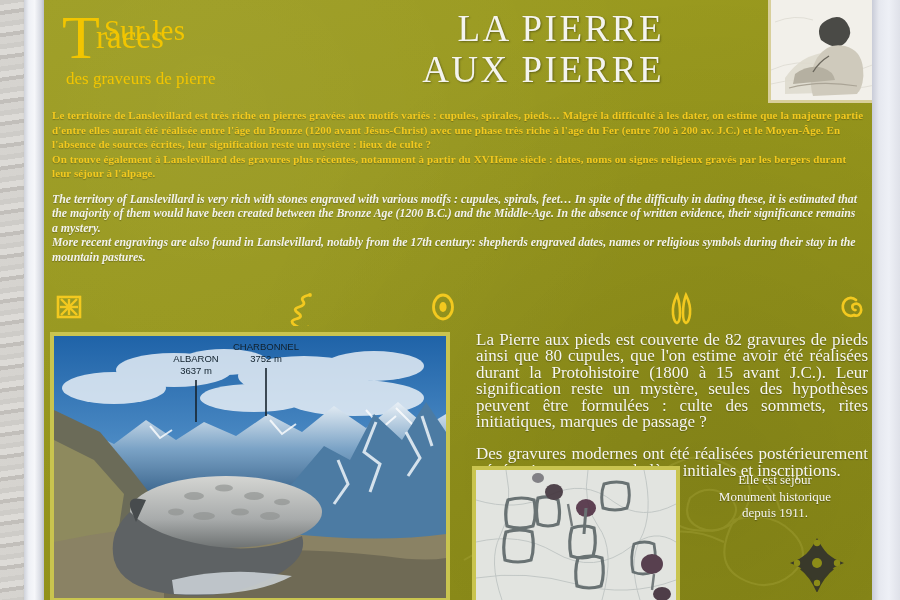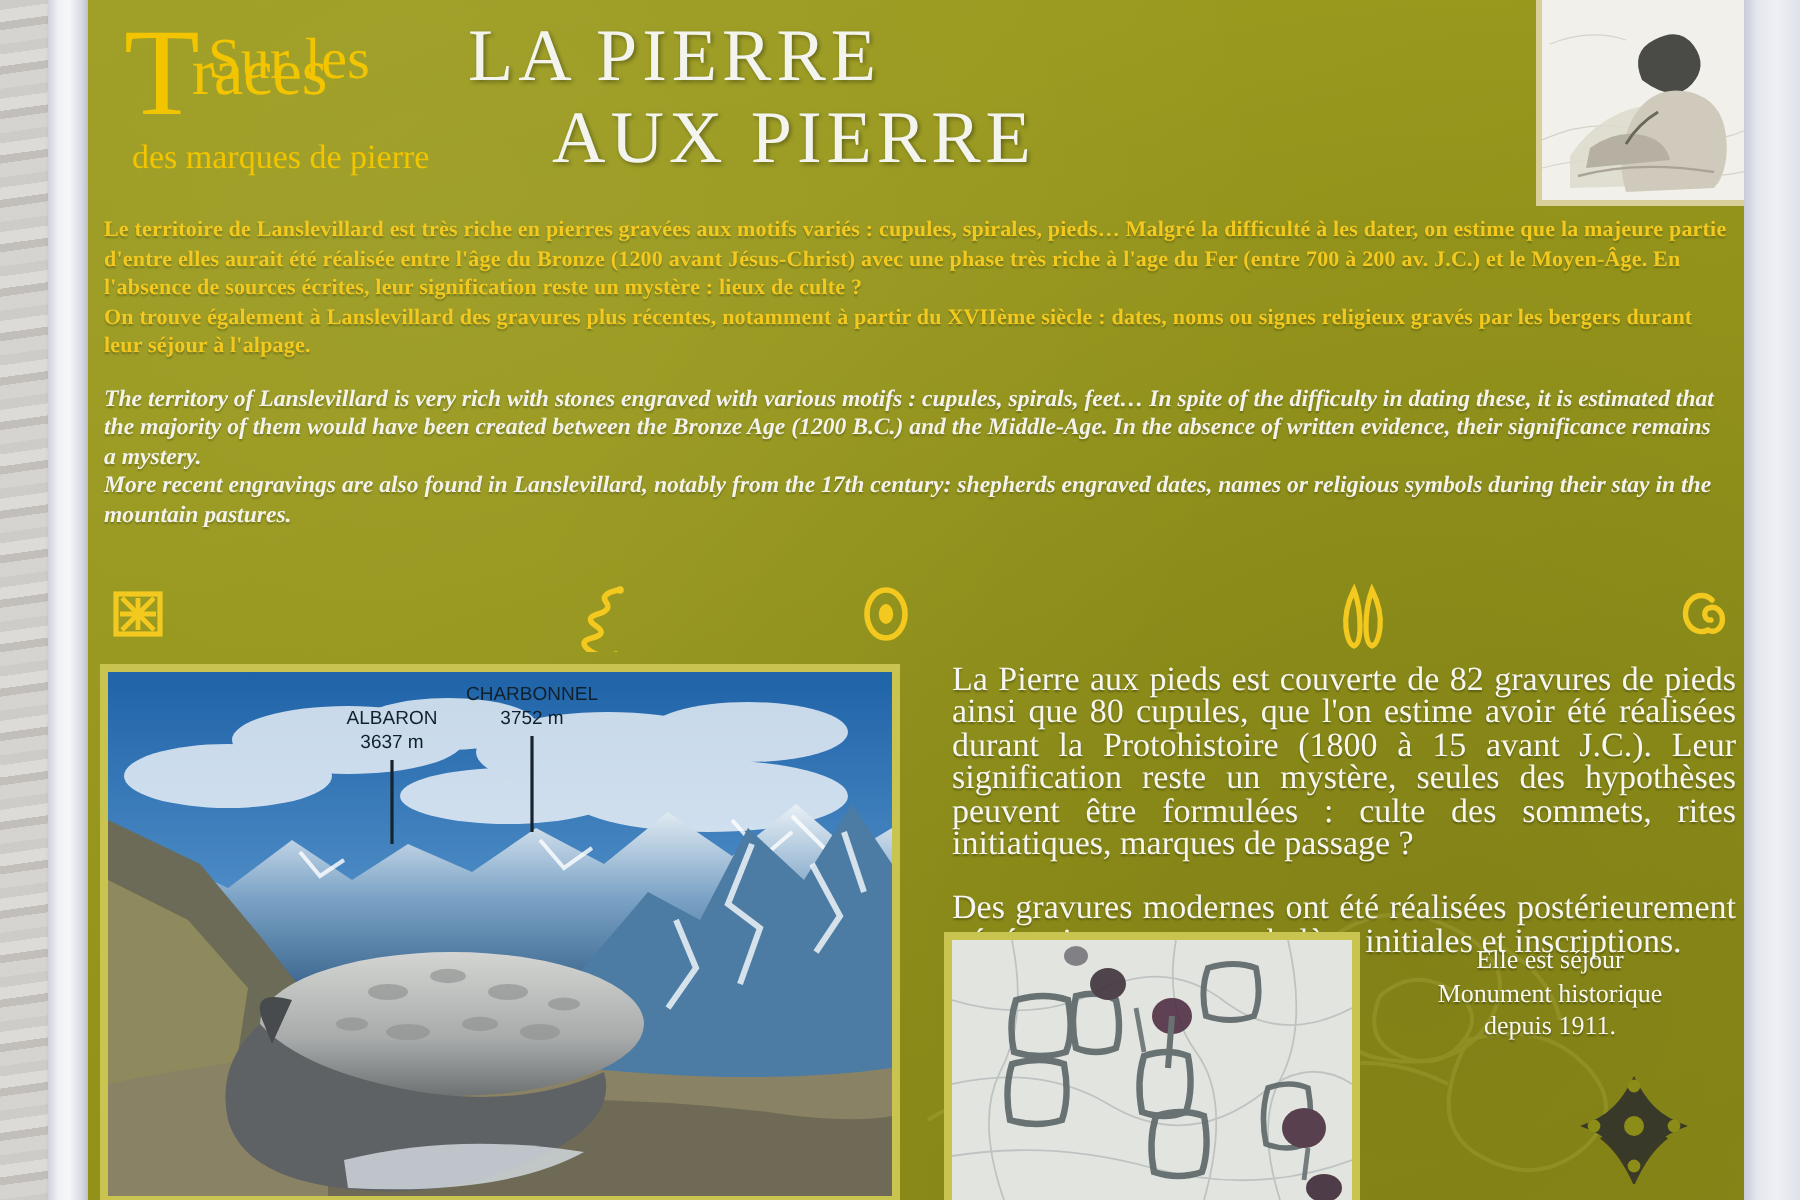--- a/index.html
+++ b/index.html
@@ -42,21 +42,21 @@
   .logo{position:absolute;left:12px;top:4px;width:200px;height:88px;color:#f2c500;}
   .logo .big-t{position:absolute;left:6px;top:2px;font-size:62px;line-height:62px;
     font-family:"Liberation Serif",serif;color:#f2c500;}
   .logo .l1{position:absolute;left:48px;top:14px;font-size:29px;line-height:24px;
     font-family:"Liberation Serif",serif;color:#f2c500;letter-spacing:.2px;}
   .logo .l2{position:absolute;left:40px;top:17px;font-size:33px;line-height:33px;
     font-family:"Liberation Serif",serif;color:#f2c500;}
   .logo .l3{position:absolute;left:10px;top:66px;font-size:17px;line-height:17px;
     font-family:"Liberation Serif",serif;color:#f2c500;font-style:normal;}
 
-  .title{position:absolute;left:190px;top:8px;width:430px;text-align:left;
+  .title{position:absolute;left:190px;top:8px;width:430px;text-align:right;
     color:#f4f4ee;font-family:"Liberation Serif",serif;
     text-shadow:1px 1px 2px rgba(0,0,0,.35);}
   .title .t1{font-size:37px;line-height:42px;letter-spacing:2.5px;}
   .title .t2{font-size:37px;line-height:40px;letter-spacing:2.5px;margin-left:42px;}
 
   .inset-photo{position:absolute;left:724px;top:0px;width:104px;height:100px;
     border-left:3px solid #d8cf9a;border-bottom:3px solid #d8cf9a;
     background:#efeee8;overflow:hidden;}
   .inset-photo svg{display:block;width:100%;height:100%;}
 
@@ -124,21 +124,21 @@
           <path d="M330 500 q32 -22 66 0"></path>
           <path d="M420 560 q34 -22 70 -2"></path>
         </g>
       </svg>
     </div>
 
     <div class="logo">
       <span class="big-t">T</span>
       <span class="l1">Sur les</span>
       <span class="l2">races</span>
-      <span class="l3">des marques de pierre</span>
+      <span class="l3">des graveurs de pierre</span>
     </div>
 
     <div class="title">
       <div class="t1">LA PIERRE</div>
       <div class="t2">AUX PIERRE</div>
     </div>
 
     <div class="inset-photo">
       <svg viewBox="0 0 104 100" preserveAspectRatio="none">
         <rect width="104" height="100" fill="#f2f0ea"></rect>

